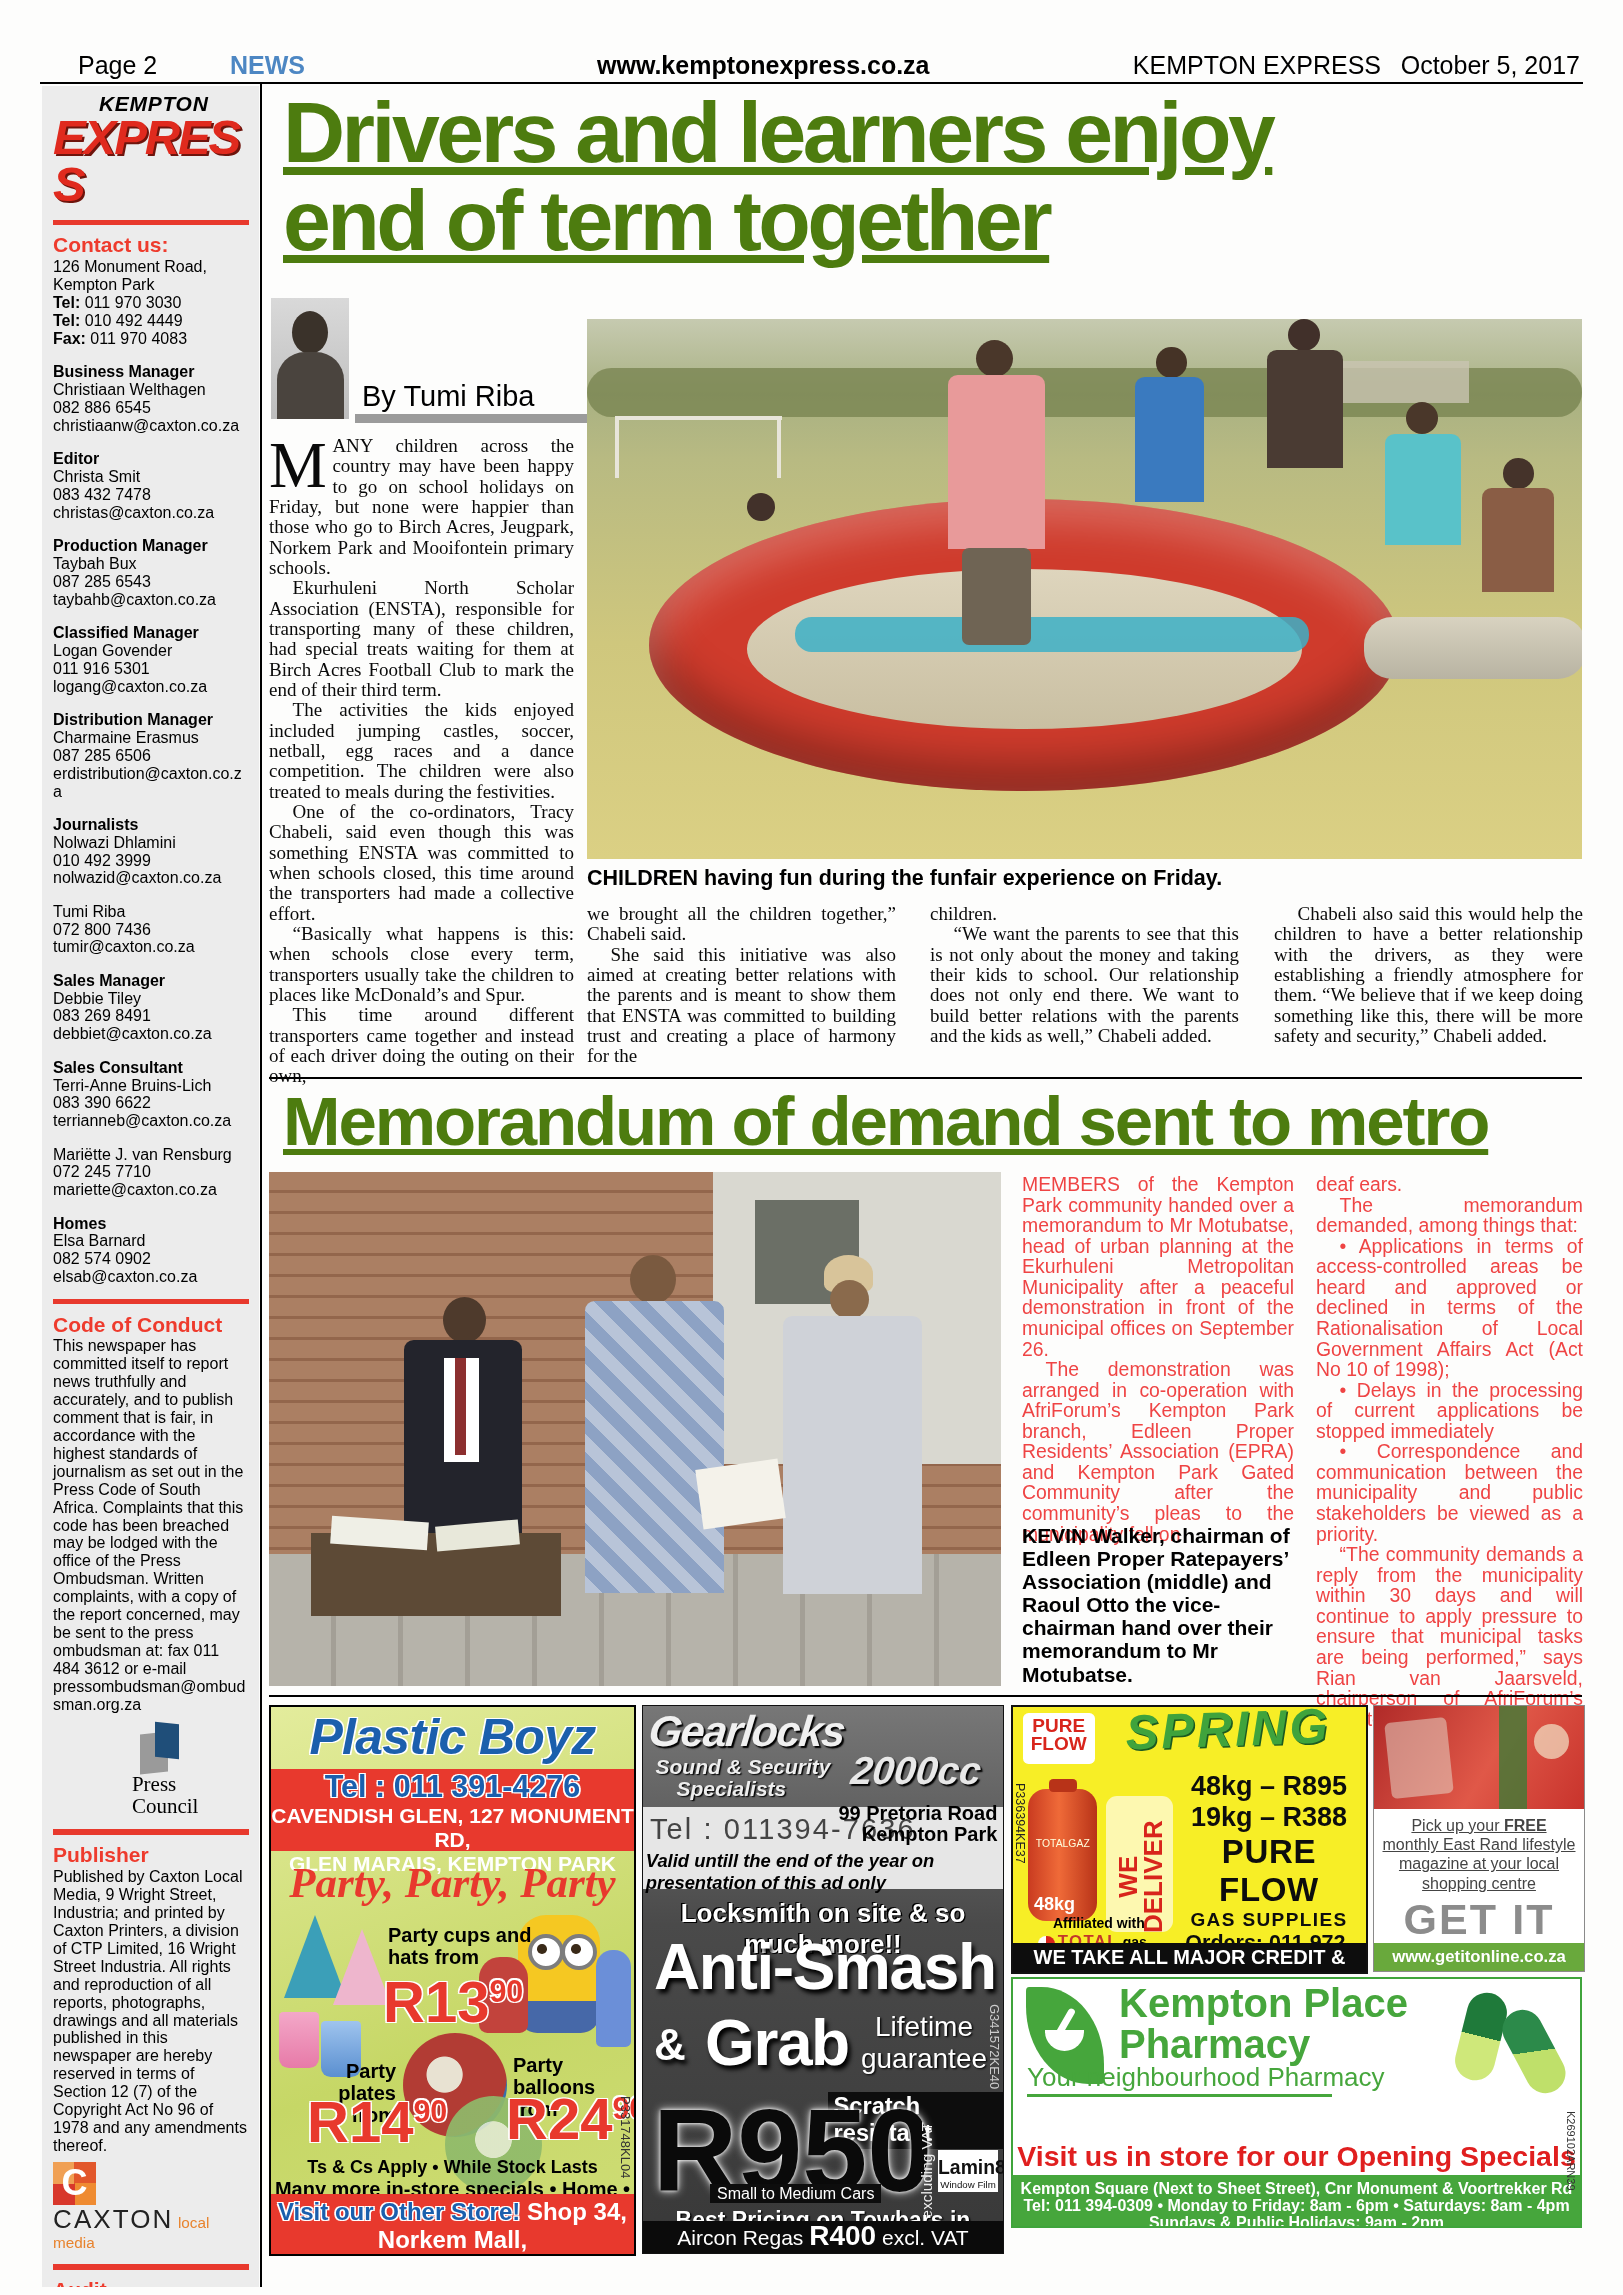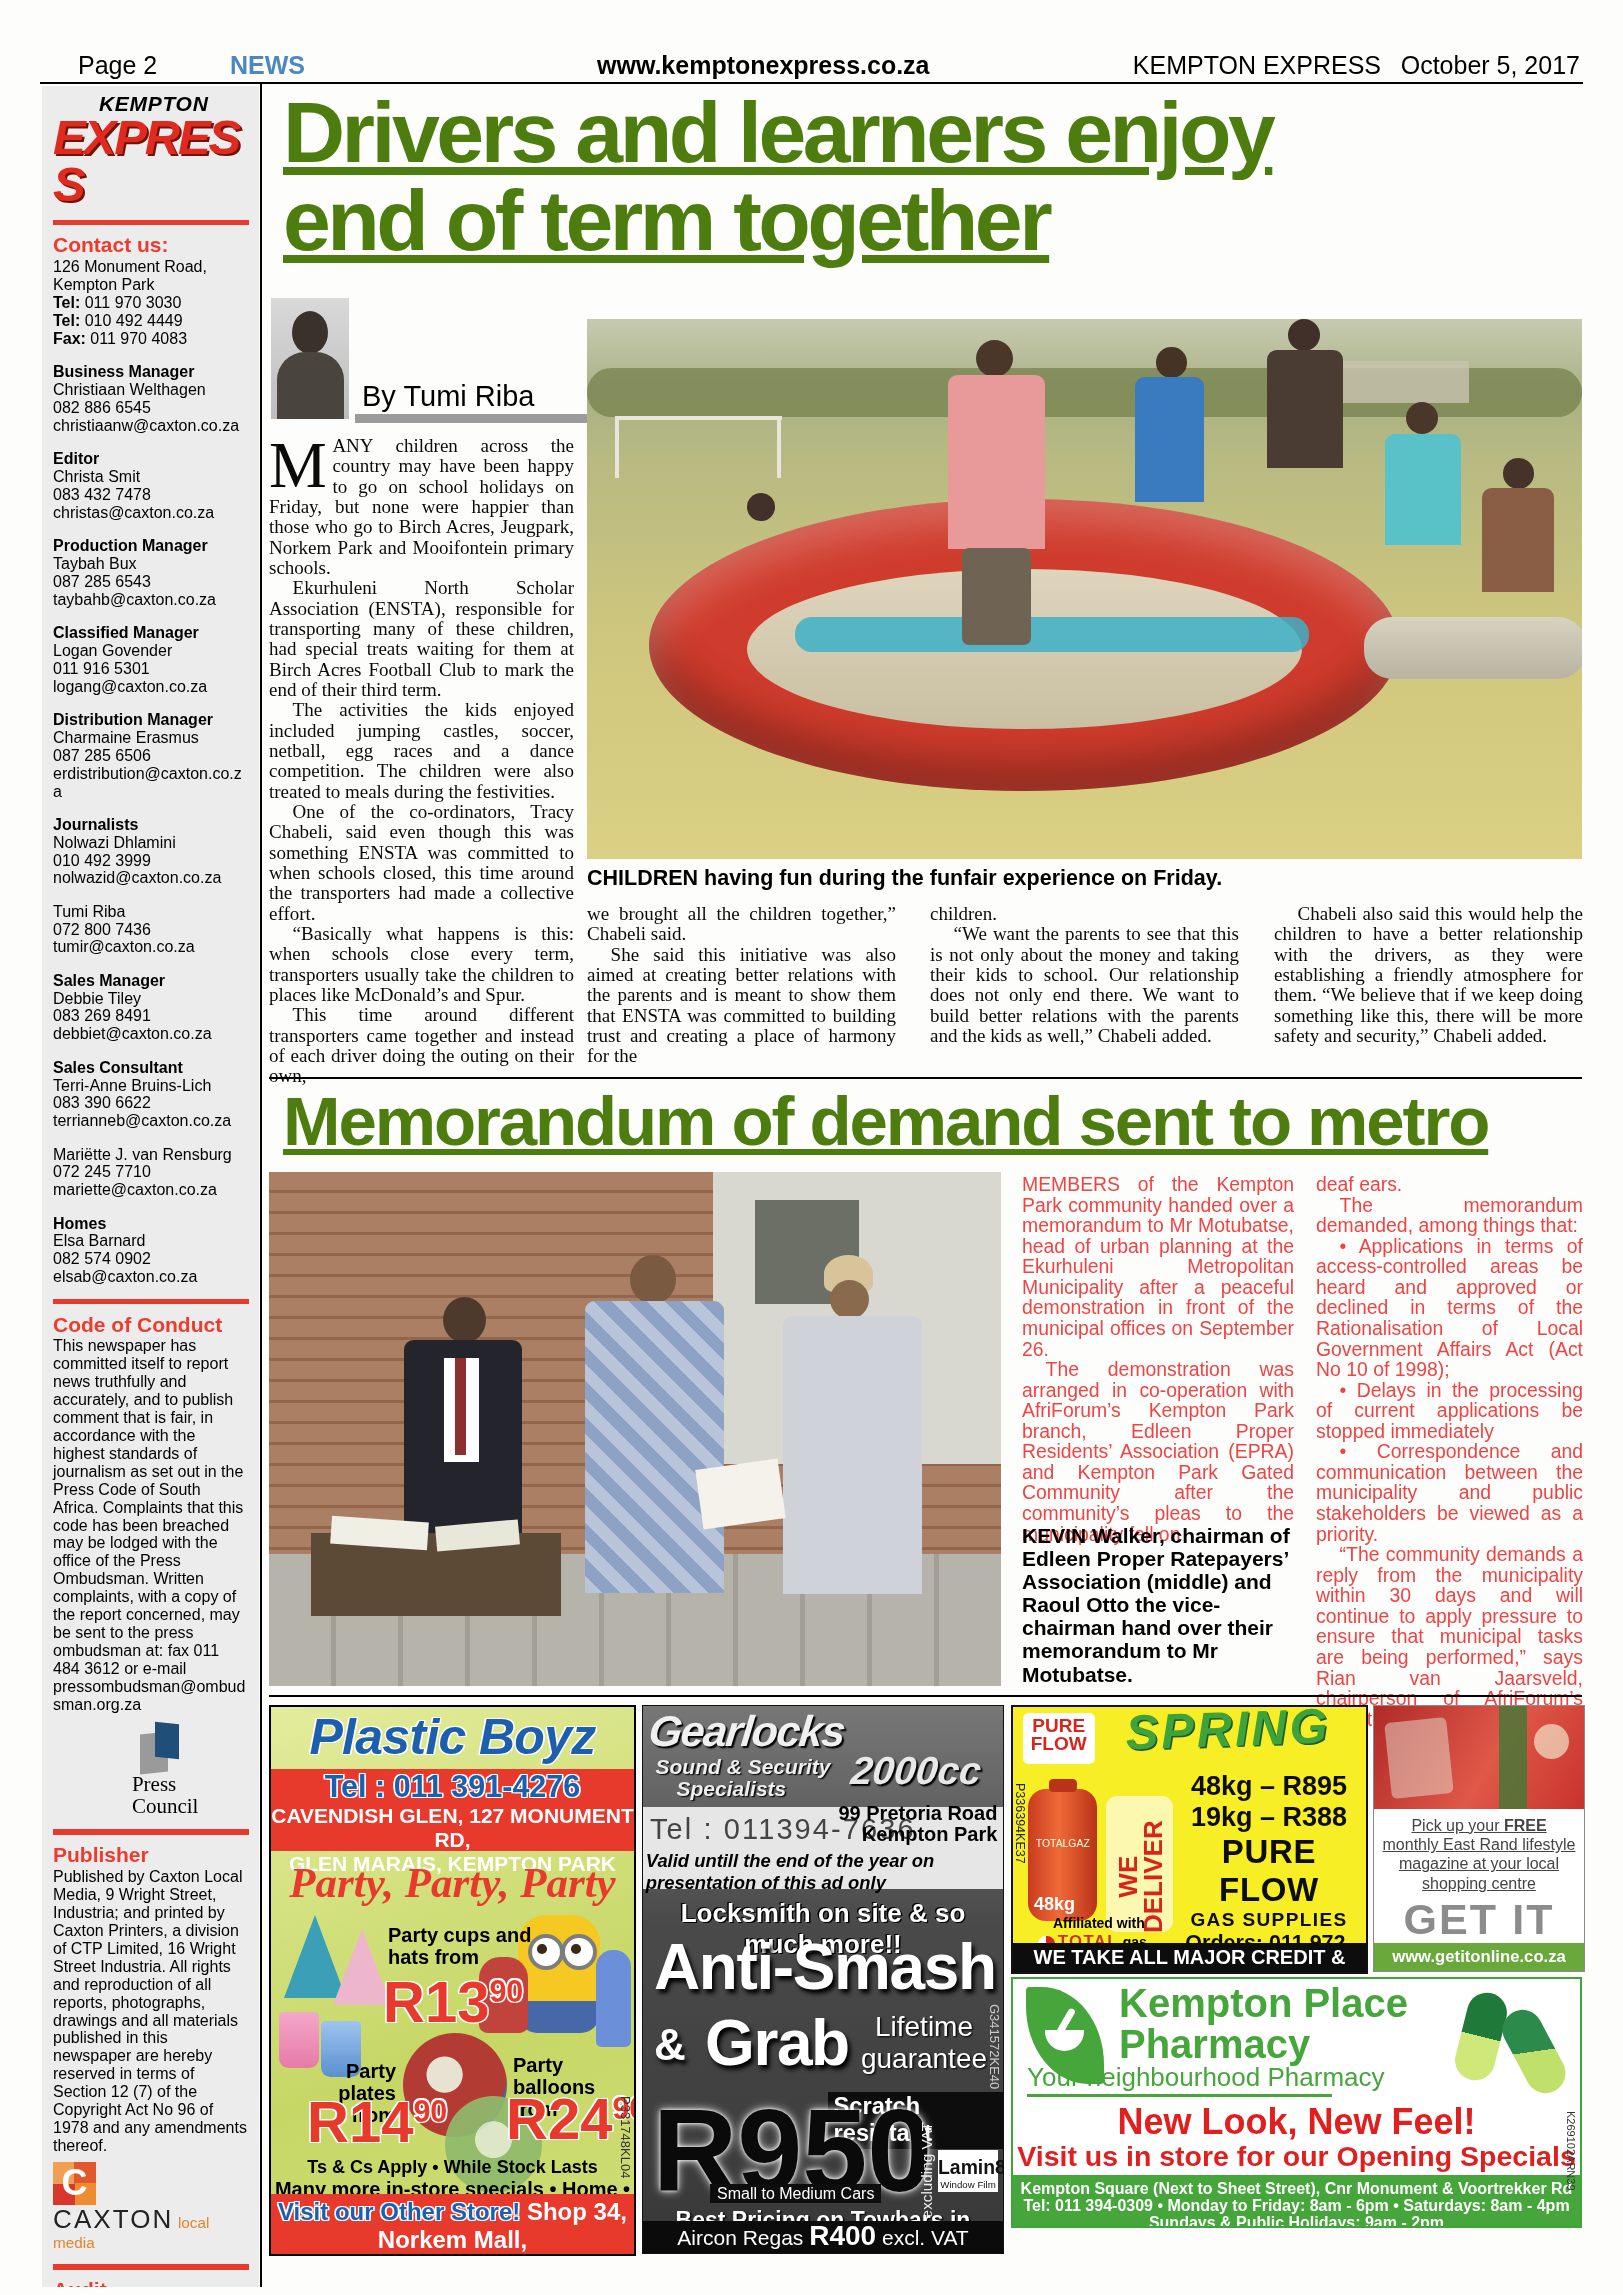--- a/index.html
+++ b/index.html
@@ -448,21 +448,20 @@
       <div class="abs" style="left:36px;top:19.4px;width:7px;height:30.5px;background:#fff;transform:rotate(30deg);border-radius:4.2px;"></div>
     </div>
     <div class="abs phm-green" style="left:106px;top:4.2px;font-size:40px;line-height:1.02;">
       <div>Kempton Place</div>
       <div>Pharmacy</div>
     </div>
     <div class="abs" style="left:14px;top:83px;font-size:26px;color:#46a63c;">Your neighbourhood Pharmacy</div>
     <div class="abs" style="left:14px;top:115px;width:305px;height:2.8px;background:#46a63c;"></div>
     <div class="pill" style="left:448px;top:12.5px;background:linear-gradient(180deg,#1f7a3a 50%,#cfe87a 50%);transform:rotate(14deg);"></div>
     <div class="pill" style="left:501px;top:28px;background:linear-gradient(200deg,#2c8a4a 50%,#bfe06a 50%);transform:rotate(-28deg);"></div>
-    <div class="phm-red" style="top:122px;font-size:36px;">New Look, New Feel!</div>
     <div class="phm-red" style="top:161px;font-size:28.5px;">Visit us in store for our Opening Specials</div>
     <div class="phm-red" style="top:192px;font-size:22px;">Nursing Services and General Health</div>
     <div class="phm-foot">
       <div>Kempton Square (Next to Sheet Street), Cnr Monument &amp; Voortrekker Rd</div>
       <div>Tel: 011 394-0309 • Monday to Friday: 8am - 6pm • Saturdays: 8am - 4pm</div>
       <div>Sundays &amp; Public Holidays: 9am - 2pm</div>
     </div>
     <div class="abs vtext" style="right:2.8px;top:132px;font-size:11px;color:#333;">K269102ARN39</div>
   </div>
 

